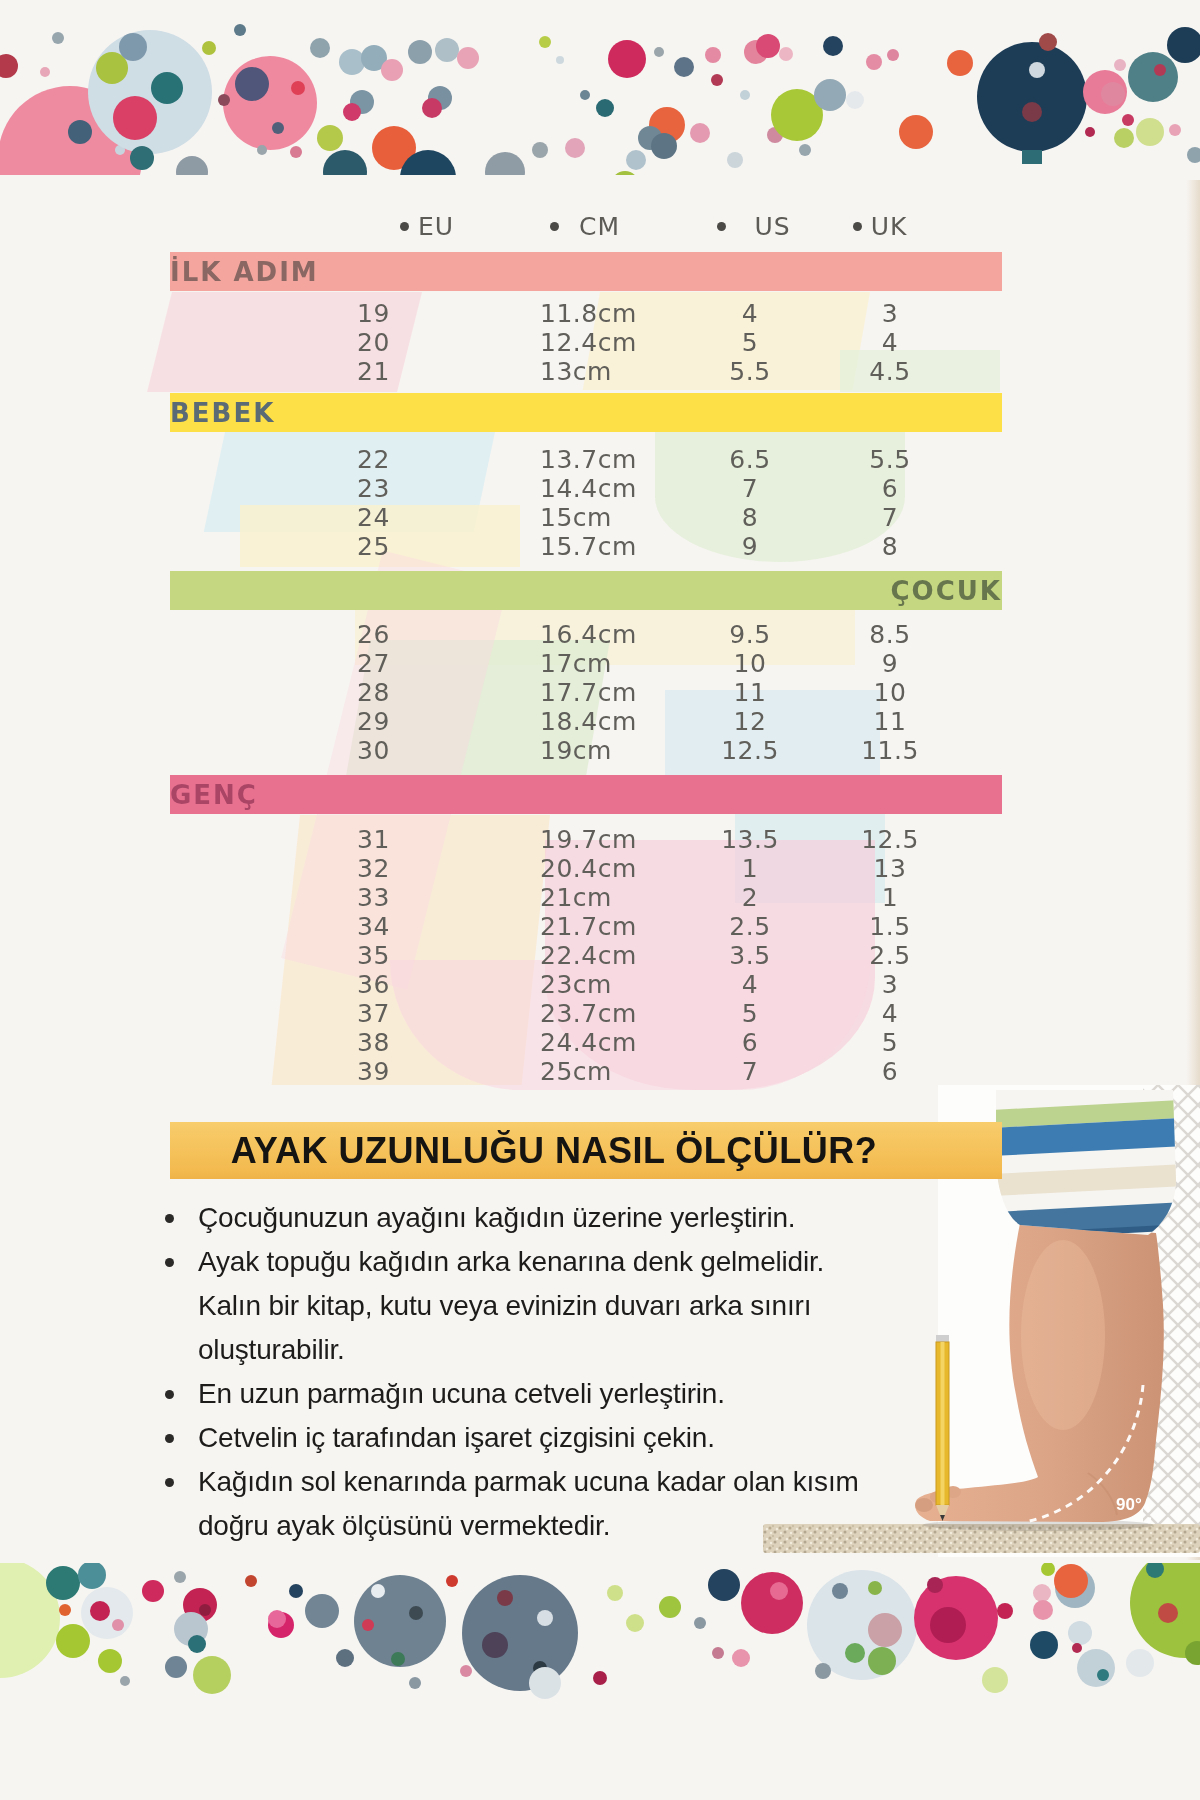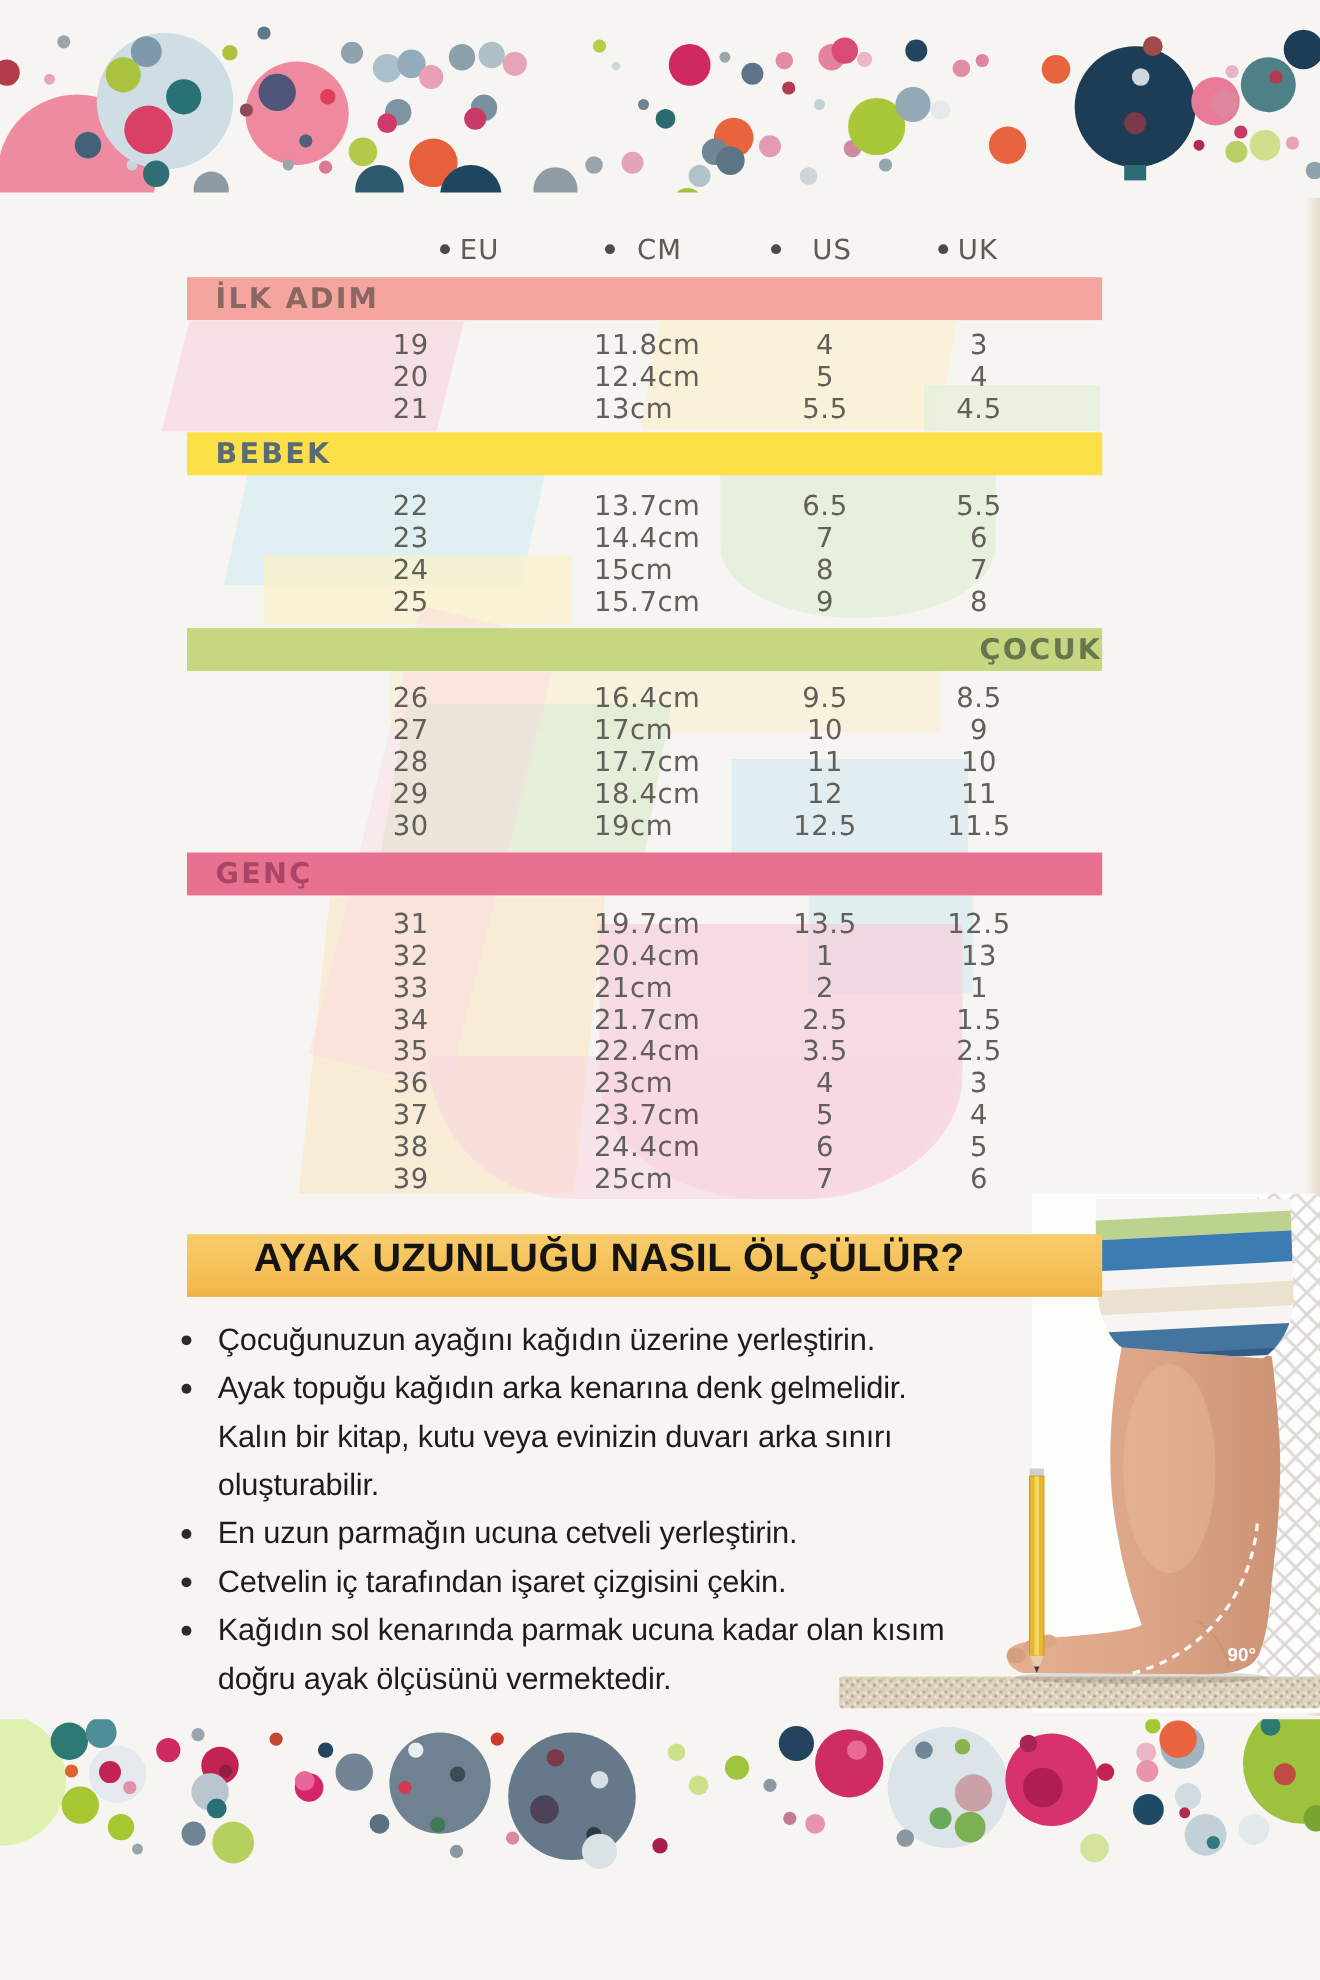--- a/index.html
+++ b/index.html
@@ -16,37 +16,37 @@
   .wm{position:absolute;z-index:1;}
 
   
   #header-row{position:absolute;left:0;top:211px;width:1200px;height:30px;z-index:3;}
   .hcell{position:absolute;top:0;height:30px;display:flex;align-items:center;justify-content:center;
          gap:9px;font-size:25px;color:#5d5b56;letter-spacing:1px;font-weight:500;}
   .hdot{width:9px;height:9px;border-radius:50%;background:#4c4a46;flex:0 0 auto;}
 
   
   #size-table{position:absolute;left:170px;top:252px;width:832px;z-index:3;}
-  .band{height:39px;display:flex;align-items:center;padding-left:26px;box-sizing:border-box;}
+  .band{height:39px;display:flex;align-items:center;box-sizing:border-box;}
   .blabel{font-size:26px;font-weight:bold;letter-spacing:2px;}
   .trow{position:relative;height:29px;}
   .tcell{position:absolute;top:0;line-height:29px;font-size:25px;color:#615f5a;letter-spacing:.5px;}
   .c-eu{left:187px;width:150px;text-align:left;}
   .c-cm{left:370px;width:240px;text-align:left;}
   .c-us{left:505px;width:150px;text-align:center;}
   .c-uk{left:645px;width:150px;text-align:center;}
   .rows-0{padding:8px 0 7px;}
   .rows-1{padding:13px 0 10px;}
   .rows-2{padding:10px 0 10px;}
   .rows-3{padding:11px 0 8px;}
 
   
   #banner{position:absolute;left:170px;top:1122px;width:832px;height:57px;z-index:3;
           background:linear-gradient(180deg,#f8cd6c 0%,#f3ba4f 85%,#eeb248 100%);
-          display:flex;justify-content:center;padding-right:64px;box-sizing:border-box;}
+          display:flex;align-items:center;justify-content:center;padding-right:64px;box-sizing:border-box;}
   #banner-title{font-family:"Liberation Sans",sans-serif;font-size:36px;font-weight:bold;
                 color:#151413;letter-spacing:.5px;white-space:nowrap;}
 
   
   #guide{position:absolute;left:158px;top:1196px;width:740px;z-index:3;
          font-family:"Liberation Sans",sans-serif;}
   .gline{height:44px;line-height:44px;font-size:28px;color:#1d1c1b;padding-left:40px;
          position:relative;white-space:nowrap;letter-spacing:-.2px;}
   .gdot{position:absolute;left:7px;top:18px;width:9px;height:9px;border-radius:50%;background:#2b2a29;}
 
@@ -173,21 +173,21 @@
 
   <div id="header-row">
       <div class="hcell" style="left: 347px; width: 160px;">
         <span class="hdot"></span>
         <span>EU</span>
       </div>
       <div class="hcell" style="left: 505px; width: 160px; gap: 20px;">
         <span class="hdot"></span>
         <span>CM</span>
       </div>
-      <div class="hcell" style="left: 658px; width: 160px; gap: 28px;">
+      <div class="hcell" style="left: 674px; width: 160px; gap: 28px;">
         <span class="hdot"></span>
         <span>US</span>
       </div>
       <div class="hcell" style="left: 800px; width: 160px;">
         <span class="hdot"></span>
         <span>UK</span>
       </div>
     </div>
 
   <div id="size-table">

